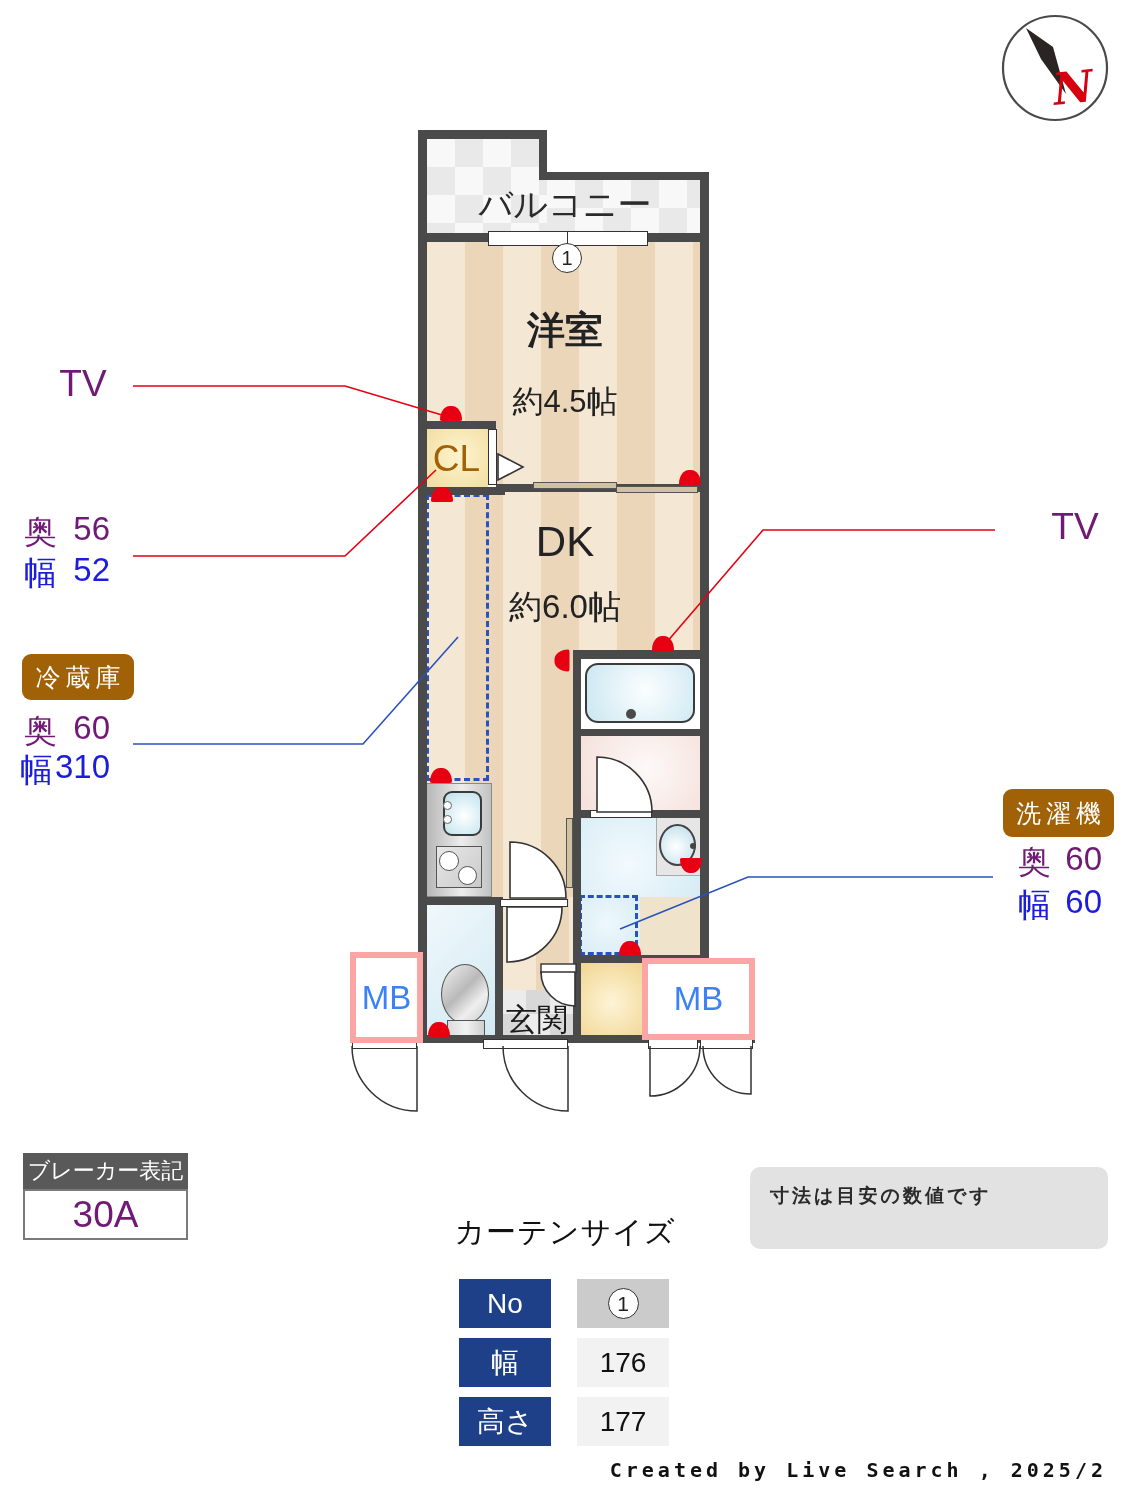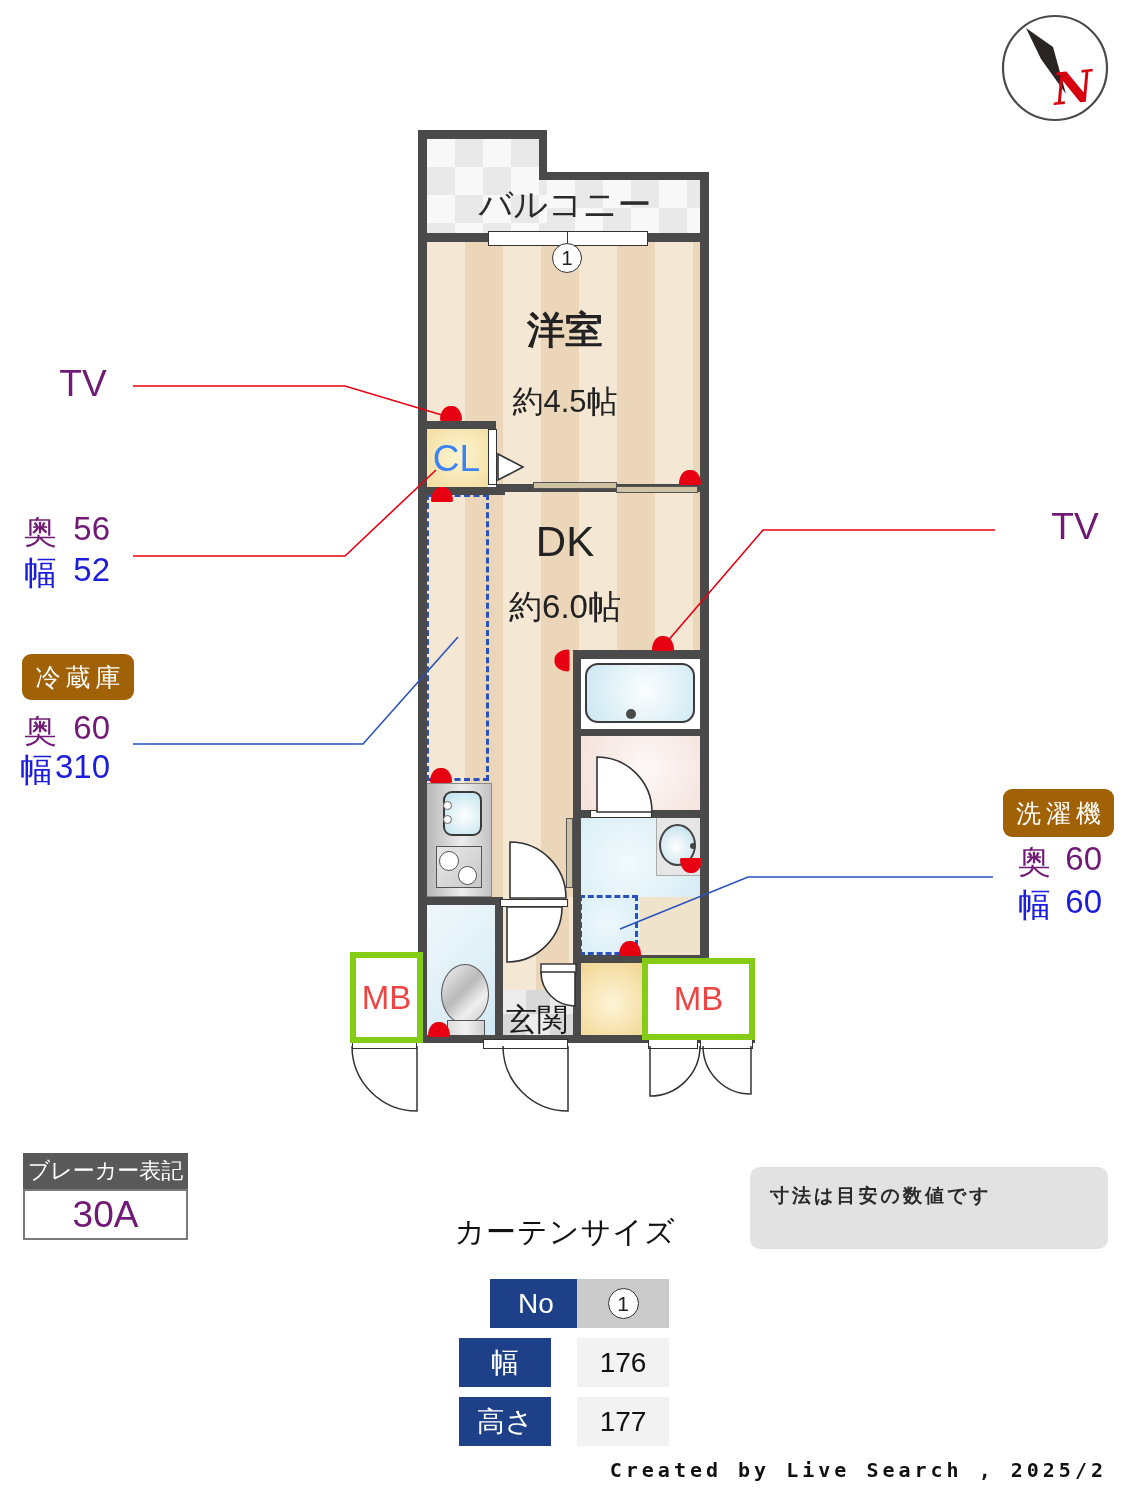--- a/index.html
+++ b/index.html
@@ -13,22 +13,22 @@
   .outlet{position:absolute;width:22px;height:15px;background:#e60012;border-radius:50% 50% 12% 12%/100% 100% 10% 10%;}
   .lbl{position:absolute;display:flex;align-items:center;justify-content:center;white-space:nowrap;}
   .dimrow{position:absolute;display:flex;justify-content:space-between;font-size:33px;font-weight:500;}
   .red{color:#701a75;} .blue{color:#1c1cdb;}
   .badge{position:absolute;background:#a16207;color:#fff;border-radius:9px;display:flex;align-items:center;justify-content:center;
          font-size:25px;letter-spacing:5px;padding-left:5px;}
   .sill{position:absolute;background:#fff;border:1.5px solid #333;box-sizing:border-box;}
   .slider{position:absolute;background:#cfc2a3;border:1.2px solid #555;box-sizing:border-box;}
   .circle-no{position:absolute;width:30px;height:30px;border:1.6px solid #333;border-radius:50%;background:#fff;
              display:flex;align-items:center;justify-content:center;font-size:20px;color:#222;box-sizing:border-box;}
-  .mb{position:absolute;background:#fff;border:6px solid #84cc16;box-sizing:border-box;
-      display:flex;align-items:center;justify-content:center;font-size:33px;color:#ef4444;}
+  .mb{position:absolute;background:#fff;border:6px solid #fca5a5;box-sizing:border-box;
+      display:flex;align-items:center;justify-content:center;font-size:33px;color:#3b82f6;}
   .note-dome{display:inline-block;width:17px;height:12px;background:#e60012;border-radius:50% 50% 12% 12%/100% 100% 10% 10%;margin:0 4px;}
   .cell-h{position:absolute;background:#1d4088;color:#fff;display:flex;align-items:center;justify-content:center;font-size:28px;}
   .cell-v{position:absolute;background:#f2f2f2;color:#111;display:flex;align-items:center;justify-content:center;font-size:28px;}
   svg.overlay{position:absolute;left:0;top:0;pointer-events:none;}
 </style>
 </head>
 <body>
 
 <div id="canvas">
 
@@ -140,21 +140,21 @@
   <div class="outlet" style="left:680px;top:858px;transform:rotate(180deg);"></div>
   <div class="outlet" style="left:619px;top:941px;"></div>
   <div class="outlet" style="left:428px;top:1022px;"></div>
 
   <div class="lbl" style="left:455px;top:185px;width:220px;height:40px;font-size:34px;color:#2b2b2b;">バルコニー</div>
   <div class="circle-no" style="left:552px;top:243px;">
       <span>1</span>
     </div>
   <div class="lbl" style="left:465px;top:308px;width:200px;height:44px;font-size:38px;color:#222;font-weight:bold;">洋室</div>
   <div class="lbl" style="left:465px;top:382px;width:200px;height:40px;font-size:31px;color:#222;">約4.5帖</div>
-  <div class="lbl" style="left:425px;top:437px;width:63px;height:44px;font-size:37px;color:#3b82f6;">CL</div>
+  <div class="lbl" style="left:425px;top:437px;width:63px;height:44px;font-size:37px;color:#a16207;">CL</div>
   <div class="lbl" style="left:465px;top:518px;width:200px;height:48px;font-size:42px;color:#222;">DK</div>
   <div class="lbl" style="left:465px;top:586px;width:200px;height:42px;font-size:33px;color:#222;">約6.0帖</div>
   <div class="lbl" style="left:503px;top:1003px;width:68px;height:34px;font-size:31px;color:#1a1a1a;">玄関</div>
 
   <div class="lbl red" style="left:48px;top:362px;width:70px;height:44px;font-size:37px;">TV</div>
   <div class="dimrow red" style="left:24px;top:510px;width:86px;">
     <span>奥</span>
       <span>56</span>
   </div>
   <div class="dimrow blue" style="left:24px;top:551px;width:86px;">
@@ -187,21 +187,21 @@
   </div>
 
   <div class="lbl" style="left:1048px;top:62px;width:50px;height:50px;font-size:44px;font-weight:bold;font-style:italic;color:#d7000f;font-family:'DejaVu Serif','Liberation Serif',serif;transform:rotate(-6deg);">N</div>
 
   <div class="abs" style="left:23px;top:1153px;width:165px;height:87px;">
     <div class="lbl" style="left:0;top:0;width:165px;height:36px;background:#595959;color:#fff;font-size:22px;">ブレーカー表記</div>
     <div class="lbl red" style="left:0;top:36px;width:165px;height:51px;background:#fff;border:2px solid #7a7a7a;box-sizing:border-box;font-size:37px;">30A</div>
   </div>
 
   <div class="lbl" style="left:440px;top:1214px;width:250px;height:36px;font-size:30px;letter-spacing:1px;color:#111;">カーテンサイズ</div>
-  <div class="cell-h" style="left:459px;top:1279px;width:92px;height:49px;margin-left:31px;">No</div>
+  <div class="cell-h" style="left:459px;top:1279px;width:92px;height:49px;">No</div>
   <div class="cell-v" style="left:577px;top:1279px;width:92px;height:49px;background:#cbcbcb;">
     <span class="circle-no" style="position:static;width:31px;height:31px;font-size:21px;">
         <span>1</span>
       </span>
   </div>
   <div class="cell-h" style="left:459px;top:1338px;width:92px;height:49px;">幅</div>
   <div class="cell-v" style="left:577px;top:1338px;width:92px;height:49px;">176</div>
   <div class="cell-h" style="left:459px;top:1397px;width:92px;height:49px;">高さ</div>
   <div class="cell-v" style="left:577px;top:1397px;width:92px;height:49px;">177</div>
 

